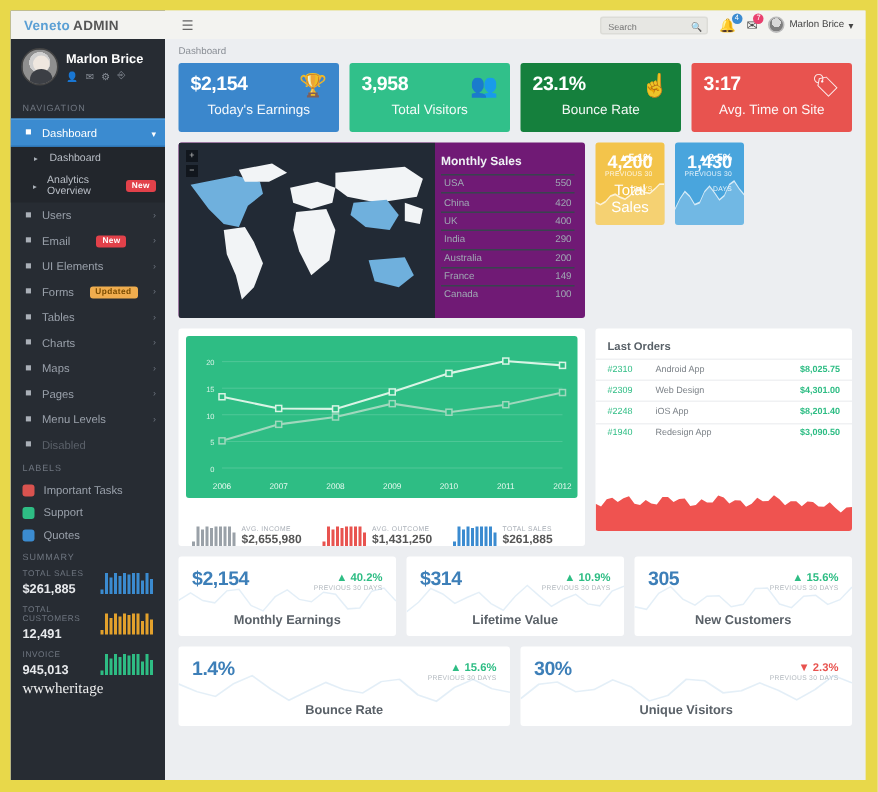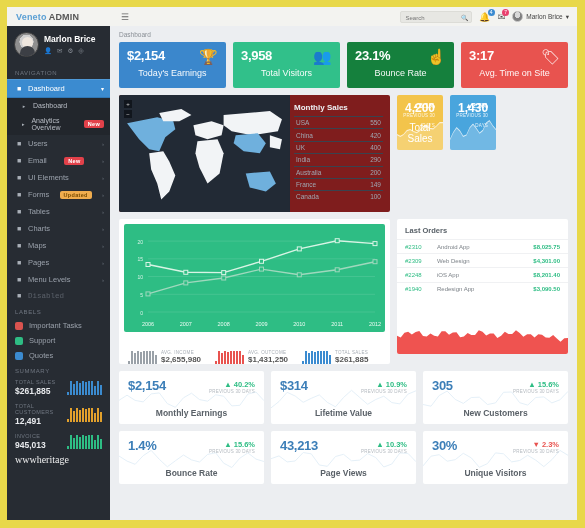--- a/index.html
+++ b/index.html
@@ -28,21 +28,21 @@
   .avatar:before{ content:""; position:absolute; left:7px; top:4px; width:11px; height:11px; border-radius:50%; background:#efe7df;}
   .pname { color:#fff; font-size:8.5px; font-weight:bold; white-space:nowrap; }
   .picons { display:flex; gap:5px; margin-top:3px; color:#8a9099; font-size:6.5px; }
   .picons span { cursor:pointer; }
   .sec-title { color:#6f7680; font-size:6px; letter-spacing:.6px; padding:5px 0 3px 8px; text-transform:uppercase; }
   .nav-item { display:flex; align-items:center; gap:5px; padding:4px 6px 4px 8px; color:#9aa1ab; font-size:7.5px; position:relative; cursor:pointer; }
   .nav-item .ico { width:8px; text-align:center; font-size:7px; color:#aab0b8; }
   .nav-item .caret { margin-left:auto; font-size:6px; color:#6f7680; }
   .nav-item.active { background:#3b8bd0; color:#fff; border-top:1px solid #4f9ad8; border-bottom:1px solid #2f76b5;}
   .nav-item.active .ico,.nav-item.active .caret { color:#fff; }
-  .nav-item.dim { color:#5b616a;font-family:Liberation Mono, monospace; }
+  .nav-item.dim { color:#5b616a; }
   .sub { background:#22262c; }
   .sub .nav-item { font-size:7px; padding-left:13px; color:#b9bec6; }
   .sub .nav-item .ico { font-size:5px; }
   .badge { font-size:5.5px; padding:1px 4px; border-radius:2px; color:#fff; font-weight:bold; letter-spacing:.3px; }
   .badge.red { background:#e2414a; }
   .badge.yellow{ background:#f0ad4e; color:#7a4c00; }
   .dot { width:8px;height:8px;border-radius:2px; display:inline-block; }
   .label-item { display:flex; align-items:center; gap:6px; padding:3px 8px; color:#9aa1ab; font-size:7.5px; cursor:pointer;}
   .sumrow { display:flex; align-items:center; justify-content:space-between; padding:2px 8px 5px 8px; }
   .sumlabel { color:#6f7680; font-size:5.5px; letter-spacing:.4px; text-transform:uppercase;}
@@ -69,21 +69,21 @@
   .content { padding:0 9px 9px 9px; overflow:hidden; }
   .row { display:flex; gap:7px; margin-bottom:7px; }
 
   
   .stat { flex:1; border-radius:2px; padding:6px 8px 7px 8px; position:relative; color:#fff; height:46px; }
   .stat .num { font-size:13px; font-weight:bold; letter-spacing:-.3px;}
   .stat .cap { font-size:9px; text-align:center; margin-top:5px; opacity:.95;}
   .stat .gi { position:absolute; right:8px; top:6px; font-size:15px; opacity:.92;}
 
   
-  .mappanel { flex:0 0 271px; background:#7f1d1d; border-radius:2px; position:relative; height:117px; overflow:hidden; display:flex;}
+  .mappanel { flex:0 0 271px; background:#701a75; border-radius:2px; position:relative; height:117px; overflow:hidden; display:flex;}
   .mapzoom { position:absolute; left:5px; top:5px; display:flex; flex-direction:column; gap:2px; z-index:3;}
   .mapzoom div { width:8px;height:8px;background:#11161d;color:#ccc;font-size:6px;line-height:8px;text-align:center;cursor:pointer;}
   .maparea { flex:1; position:relative; }
   .mtable { width:100px; padding:8px 7px 6px 4px; color:#c6ccd4; }
   .mtable h4 { font-size:8px; color:#eef1f4; margin-bottom:4px; font-weight:bold;}
   .mtable .tr { display:flex; justify-content:space-between; font-size:6.5px; padding:2.2px 2px; border-top:1px solid #39434f; color:#9fa8b3;}
 
   
   .rightcol { flex:1; display:flex; flex-direction:row; gap:7px;}
   .trend { position:relative; border-radius:2px; height:55px; overflow:hidden; color:#fff; padding:6px 8px;}
@@ -584,28 +584,20 @@
       <div class="row" id="mini-row-2">
             <div class="mini-card">
               <div class="num">1.4%</div>
               <div class="pc"><b class="up">▲ 15.6%</b><s>PREVIOUS 30 DAYS</s></div>
               <svg viewBox="0 0 150 26" preserveAspectRatio="none">
                 <path d="M0.0,11.0 L8.3,16.1 L16.7,19.3 L25.0,10.7 L33.3,5.4 L41.7,14.3 L50.0,21.8 L58.3,15.8 L66.7,10.0 L75.0,14.9 L83.3,17.0 L91.7,9.4 L100.0,7.8 L108.3,18.2 L116.7,22.5 L125.0,13.2 L133.3,7.9 L141.7,14.1 L150.0,16.5" fill="none" stroke="#c9dff0" stroke-width="1"></path>
               </svg>
               <div class="cap2">Bounce Rate</div>
             </div>
             <div class="mini-card">
-              <div class="num">43,213</div>
-              <div class="pc"><b class="up">▲ 10.3%</b><s>PREVIOUS 30 DAYS</s></div>
-              <svg viewBox="0 0 150 26" preserveAspectRatio="none">
-                <path d="M0.0,13.7 L8.3,10.9 L16.7,16.9 L25.0,16.0 L33.3,7.5 L41.7,8.9 L50.0,20.0 L58.3,21.3 L66.7,11.5 L75.0,9.3 L83.3,15.8 L91.7,15.1 L100.0,8.6 L108.3,12.5 L116.7,22.0 L125.0,19.0 L133.3,8.0 L141.7,8.4 L150.0,16.7" fill="none" stroke="#c9dff0" stroke-width="1"></path>
-              </svg>
-              <div class="cap2">Page Views</div>
-            </div>
-            <div class="mini-card">
               <div class="num">30%</div>
               <div class="pc"><b class="down">▼ 2.3%</b><s>PREVIOUS 30 DAYS</s></div>
               <svg viewBox="0 0 150 26" preserveAspectRatio="none">
                 <path d="M0.0,20.9 L8.3,11.2 L16.7,9.7 L25.0,16.2 L33.3,14.7 L41.7,8.3 L50.0,12.9 L58.3,22.3 L66.7,18.6 L75.0,7.9 L83.3,8.8 L91.7,16.9 L100.0,15.5 L108.3,10.3 L116.7,15.2 L125.0,21.6 L133.3,14.7 L141.7,5.4 L150.0,10.3" fill="none" stroke="#c9dff0" stroke-width="1"></path>
               </svg>
               <div class="cap2">Unique Visitors</div>
             </div>
           </div>
     </div>
   </div>

